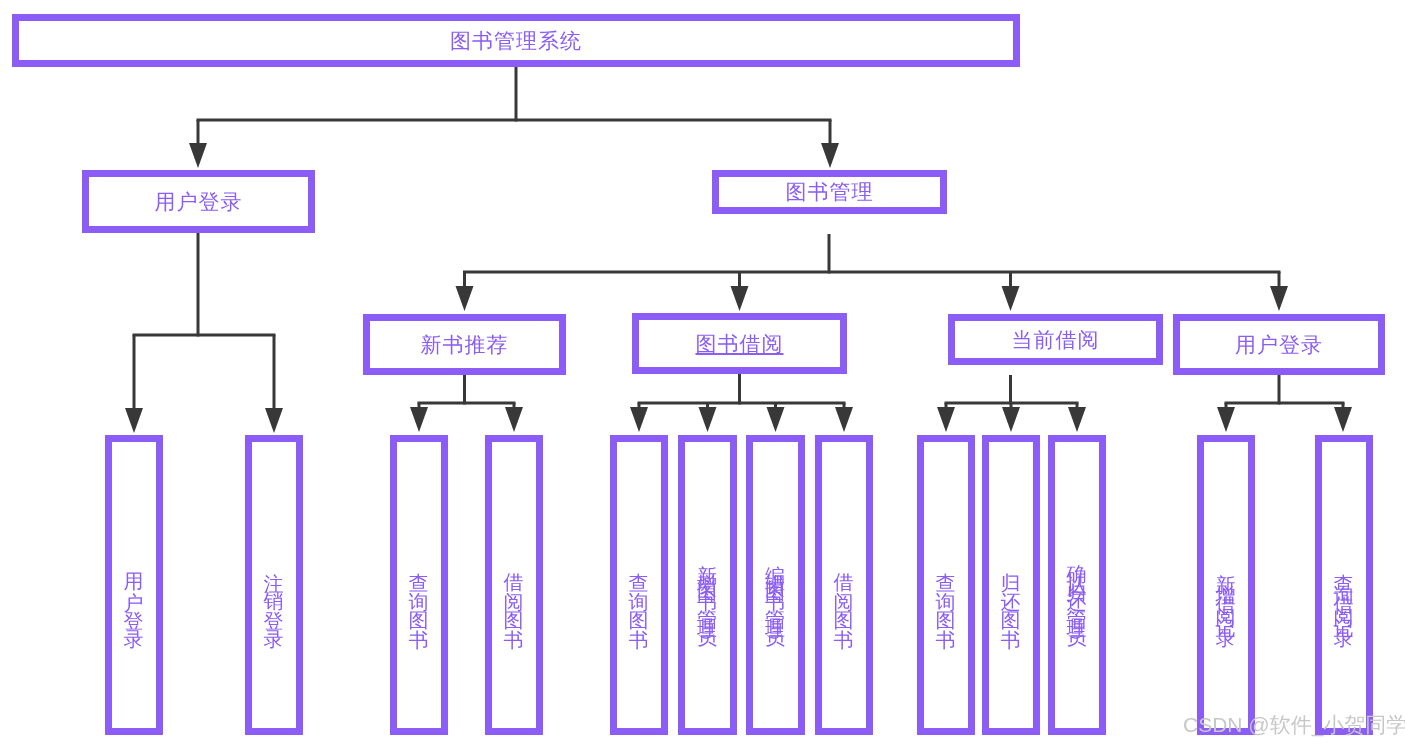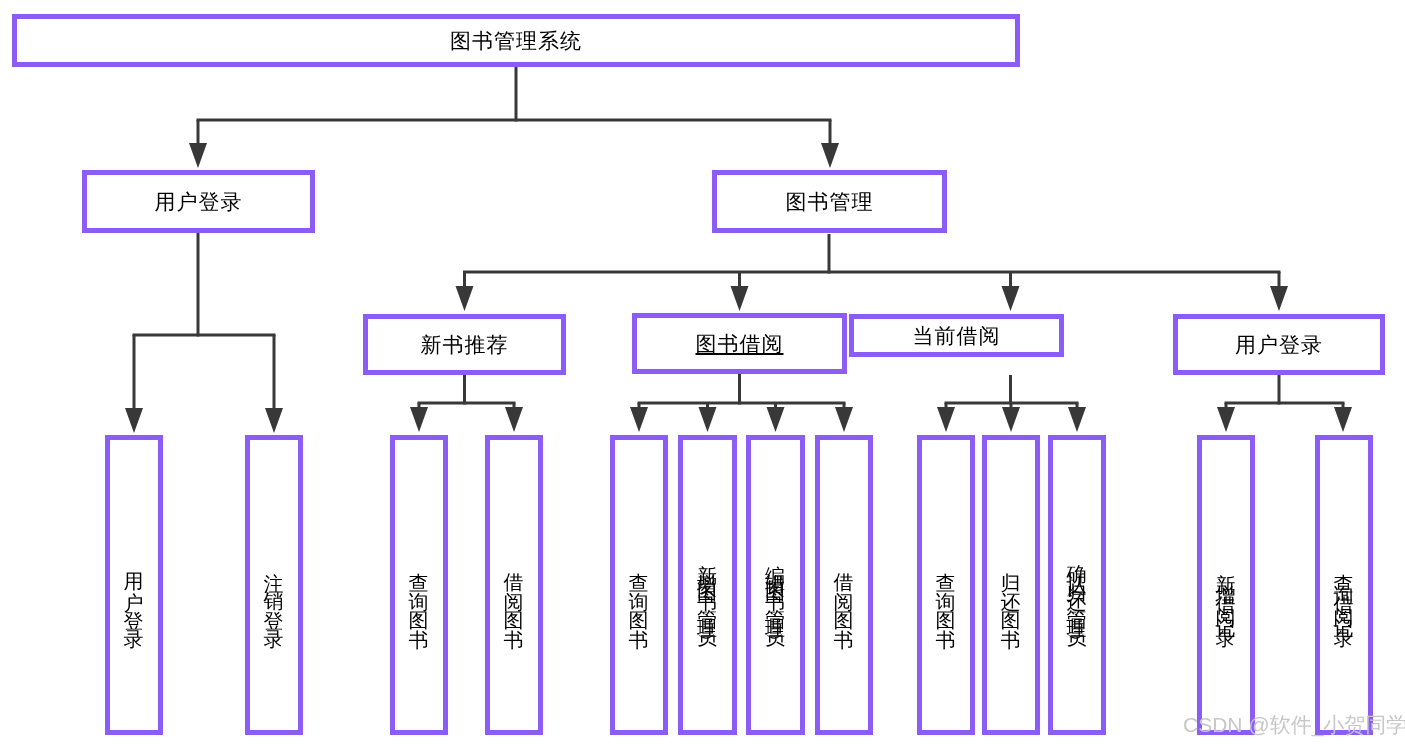--- a/index.html
+++ b/index.html
@@ -16,22 +16,22 @@
     left: 0; top: 0;
     width: 1405px; height: 747px;
     z-index: 1;
   }
   #edges line { stroke: #383838; stroke-width: 3; }
   #edges polygon { fill: #383838; }
   .node {
     position: absolute;
     box-sizing: border-box;
     background: #ffffff;
-    border: 5px solid #8b5cf6;
-    color: #000000;
+    border: 7px solid #8b5cf6;
+    color: #8b5cf6;
     display: flex;
     align-items: center;
     justify-content: center;
     z-index: 2;
   }
   .node.h { font-size: 21px; letter-spacing: 1px; }
   .node.v { font-size: 20px; }
   .node.v .vtxt {
     writing-mode: vertical-rl;
     text-orientation: mixed;
@@ -121,25 +121,25 @@
       <line x1="1226" y1="403" x2="1226" y2="411"></line>
       <polygon points="1217,407 1235,407 1226,432"></polygon>
       <line x1="1343" y1="403" x2="1343" y2="411"></line>
       <polygon points="1334,407 1352,407 1343,432"></polygon>
     </g>
   </svg>
 
   <div class="node h" style="left:12px; top:14px; width:1008px; height:53px;">图书管理系统</div>
 
   <div class="node h" style="left:82px; top:170px; width:233px; height:63px;">用户登录</div>
-  <div class="node h" style="left:712px; top:170px; width:235px; height:63px;">图书管理</div>
+  <div class="node h" style="left:712px; top:170px; width:235px; height:44px;">图书管理</div>
 
   <div class="node h" style="left:363px; top:314px; width:203px; height:61px;">新书推荐</div>
   <div class="node h" style="left:632px; top:313px; width:215px; height:61px;text-decoration:underline;">图书借阅</div>
-  <div class="node h" style="left:849px; top:314px; width:215px; height:43px;">当前借阅</div>
+  <div class="node h" style="left:948px; top:314px; width:215px; height:51px;">当前借阅</div>
   <div class="node h" style="left:1173px; top:314px; width:212px; height:61px;">用户登录</div>
 
   <div class="node v v4" style="left:105px; top:435px; width:58px; height:300px;">
     <span class="vtxt">用户登录</span>
   </div>
   <div class="node v v4" style="left:245px; top:435px; width:58px; height:300px;">
     <span class="vtxt">注销登录</span>
   </div>
 
   <div class="node v v4" style="left:390px; top:435px; width:58px; height:300px;">

